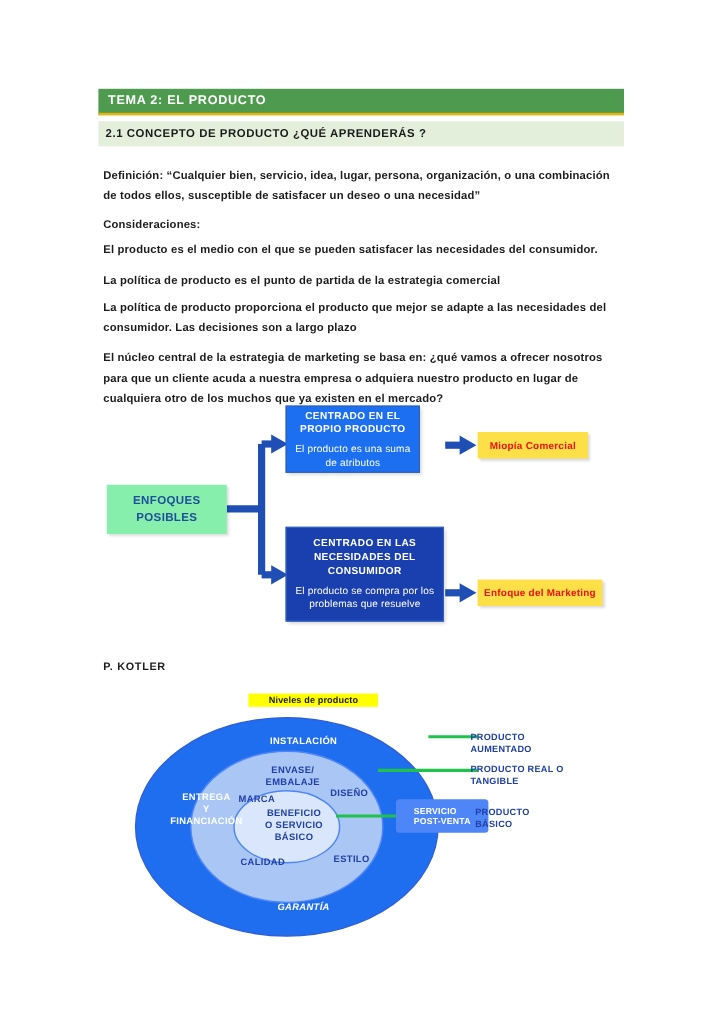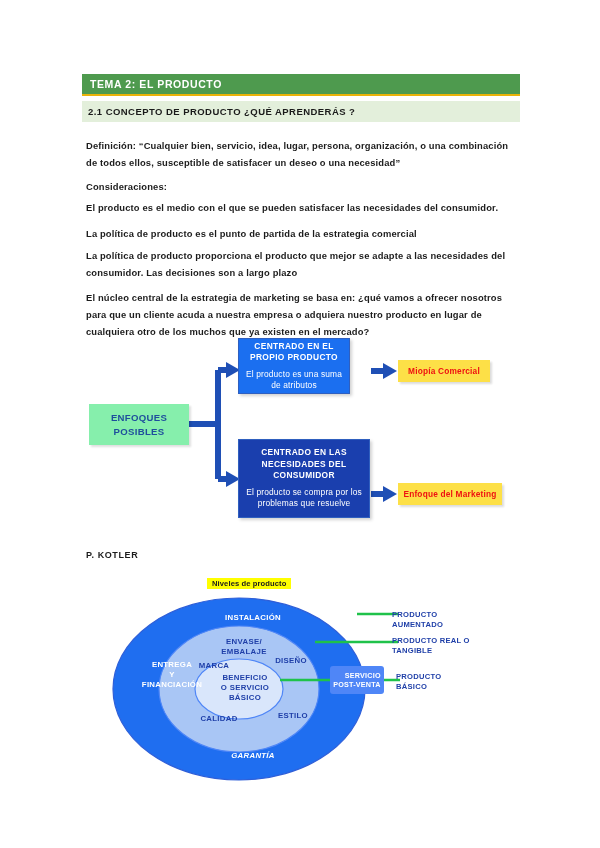--- a/index.html
+++ b/index.html
@@ -159,21 +159,21 @@
     font-size: 9px;
     font-weight: bold;
     letter-spacing: 0.6px;
     color: #1c1c1c;
   }
   .niveles-chip {
     position: absolute;
     left: 207px;
     top: 578px;
     background: #ffff00;
-    padding: 1px 5px;
+    padding: 1px 17px;
     font-size: 7.6px;
     font-weight: bold;
     color: #1c1c1c;
     letter-spacing: 0.1px;
   }
 
   .kotler-wrap { position: absolute; left: 108px; top: 592px; width: 400px; height: 195px; }
 
   
   .lvl-cap {
@@ -195,28 +195,28 @@
     letter-spacing: 0.3px;
     line-height: 10.5px;
   }
   .lbl-white { color: #ffffff; font-size: 7.8px; }
   .lbl-dark  { color: #1f3fa8; font-size: 7.8px; }
 
   .sv-chip {
     position: absolute;
     left: 330px;
     top: 666px;
-    width: 54px;
+    width: 77px;
     height: 28px;
     background: #4f86f7;
     border-radius: 3px;
     display: flex;
     align-items: center;
     justify-content: center;
-    text-align: right;
+    text-align: left;
   }
   .sv-chip span {
     color: #ffffff;
     font-size: 7.2px;
     font-weight: bold;
     line-height: 9.5px;
     letter-spacing: 0.2px;
   }
 </style>
 </head>

